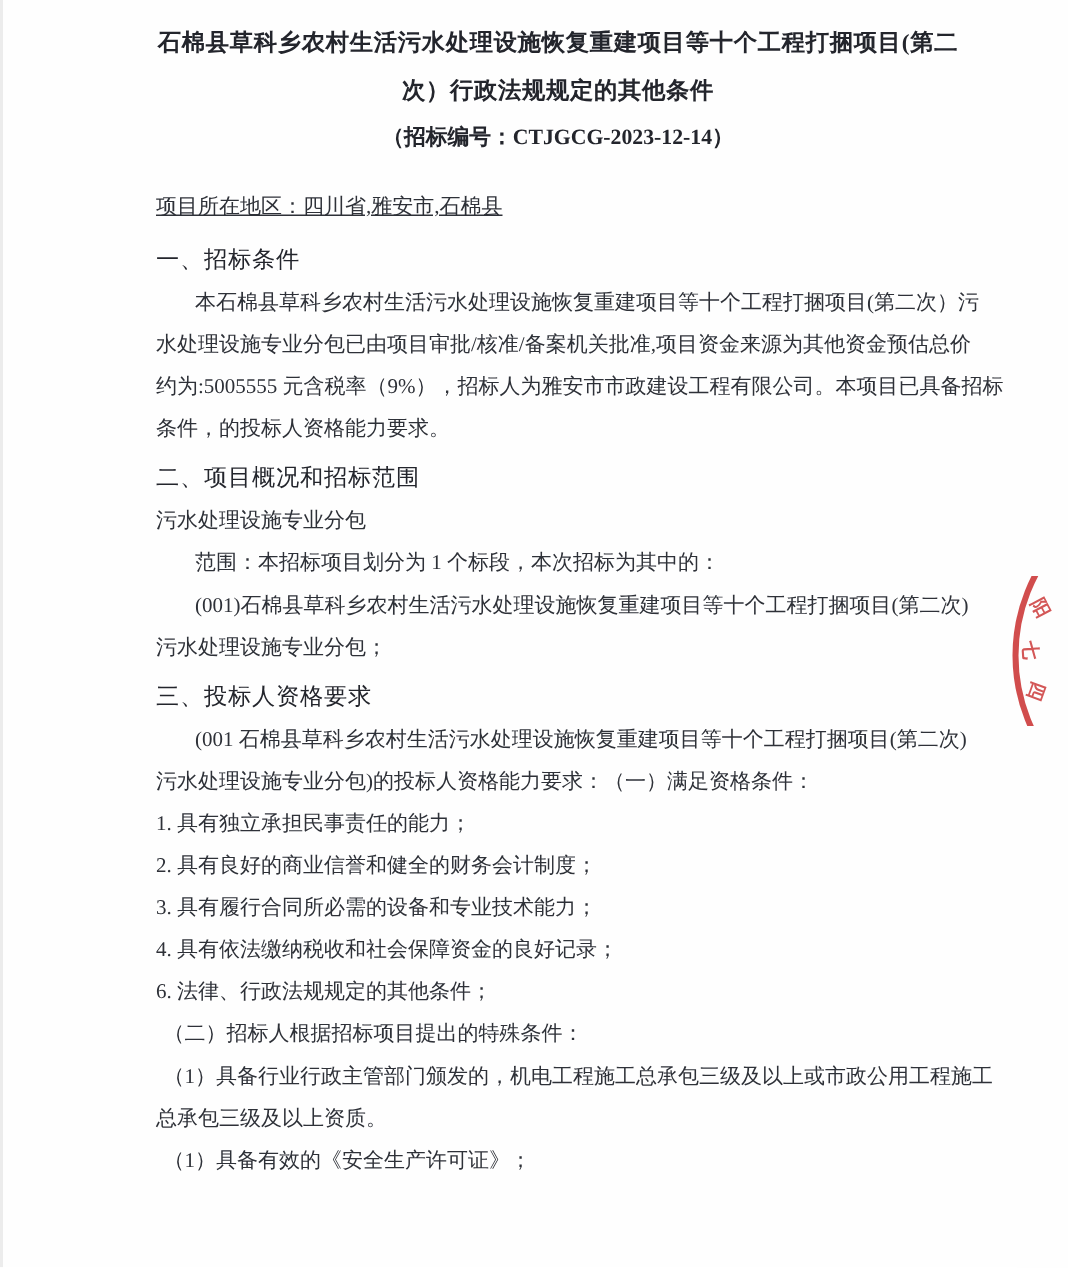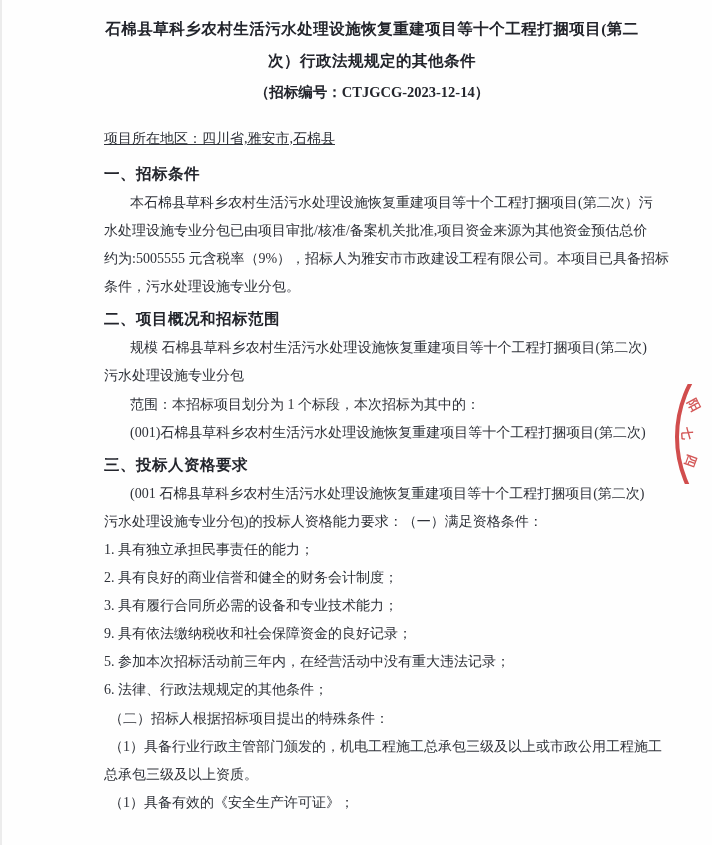--- a/index.html
+++ b/index.html
@@ -40,21 +40,21 @@
   }
   .location-line{
     margin-top:19px;
     font-size:14px;
     line-height:22px;
     color:#2e3138;
     text-decoration:underline;
   }
   .doc-body{position:relative;}
   .heading{
-    font-weight:bold;
+    font-weight:normal;
     font-size:15.5px;
     line-height:31px;
     margin-top:2px;
     color:#23252c;
     letter-spacing:0.5px;
   }
   .doc-body .heading:first-child{margin-top:8px;}
   .bline{
     font-size:14px;
     line-height:28.1px;
@@ -101,34 +101,33 @@
   <div class="title-line">次）行政法规规定的其他条件</div>
   <div class="tender-no">（招标编号：CTJGCG-2023-12-14）</div>
 
   <div class="location-line">项目所在地区：四川省,雅安市,石棉县</div>
 
   <div class="doc-body">
       <div class="heading">一、招标条件</div>
       <div class="bline ind-1">本石棉县草科乡农村生活污水处理设施恢复重建项目等十个工程打捆项目(第二次）污</div>
       <div class="bline ind-0">水处理设施专业分包已由项目审批/核准/备案机关批准,项目资金来源为其他资金预估总价</div>
       <div class="bline ind-0">约为:5005555 元含税率（9%），招标人为雅安市市政建设工程有限公司。本项目已具备招标</div>
-      <div class="bline ind-0">条件，污水处理设施专业分包。</div>
+      <div class="bline ind-0">条件，的投标人资格能力要求。</div>
       <div class="heading">二、项目概况和招标范围</div>
-      <div class="bline ind-1">规模 石棉县草科乡农村生活污水处理设施恢复重建项目等十个工程打捆项目(第二次)</div>
       <div class="bline ind-0">污水处理设施专业分包</div>
       <div class="bline ind-1">范围：本招标项目划分为 1 个标段，本次招标为其中的：</div>
       <div class="bline ind-1">(001)石棉县草科乡农村生活污水处理设施恢复重建项目等十个工程打捆项目(第二次)</div>
+      <div class="bline ind-0">污水处理设施专业分包；</div>
       <div class="heading">三、投标人资格要求</div>
       <div class="bline ind-1">(001 石棉县草科乡农村生活污水处理设施恢复重建项目等十个工程打捆项目(第二次)</div>
       <div class="bline ind-0">污水处理设施专业分包)的投标人资格能力要求：（一）满足资格条件：</div>
       <div class="bline ind-0">1. 具有独立承担民事责任的能力；</div>
       <div class="bline ind-0">2. 具有良好的商业信誉和健全的财务会计制度；</div>
       <div class="bline ind-0">3. 具有履行合同所必需的设备和专业技术能力；</div>
-      <div class="bline ind-0">9. 具有依法缴纳税收和社会保障资金的良好记录；</div>
-      <div class="bline ind-0">5. 参加本次招标活动前三年内，在经营活动中没有重大违法记录；</div>
+      <div class="bline ind-0">4. 具有依法缴纳税收和社会保障资金的良好记录；</div>
       <div class="bline ind-0">6. 法律、行政法规规定的其他条件；</div>
       <div class="bline ind-2">（二）招标人根据招标项目提出的特殊条件：</div>
       <div class="bline ind-2">（1）具备行业行政主管部门颁发的，机电工程施工总承包三级及以上或市政公用工程施工</div>
       <div class="bline ind-0">总承包三级及以上资质。</div>
       <div class="bline ind-2">（1）具备有效的《安全生产许可证》；</div>
     </div>
 
   <div class="seal">
     <div class="seal-ring" style="border-color: rgb(204, 58, 58);"></div>
     <span class="seal-char c0" style="color: rgb(204, 58, 58);">阳</span>

